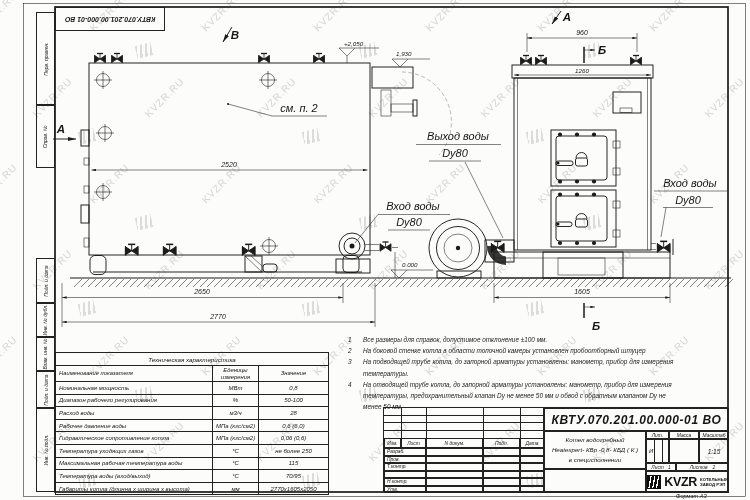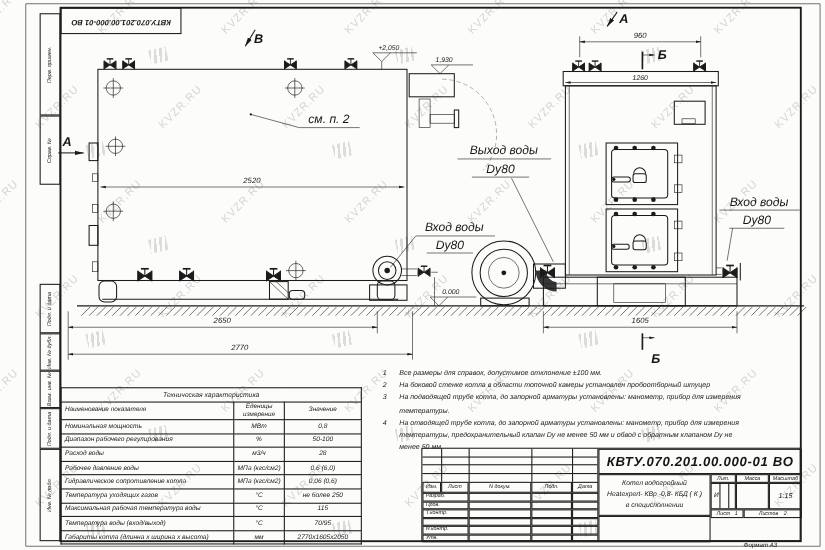--- a/index.html
+++ b/index.html
@@ -534,16 +534,24 @@
       <div class="c" id="tb-massv"></div>
       <div class="c" id="tb-scalev">1:15</div>
       <div class="c" id="tb-sheet">
         <span>Лист</span>
           <span>1</span>
       </div>
       <div class="c" id="tb-sheets">
         <span>Листов</span>
           <span>2</span>
       </div>
+      <div class="c" id="tb-logo">
+        <span class="logo-mark"></span>
+        <span class="logo-txt">KVZR</span>
+        <span class="logo-sub">
+          <span>КОТЕЛЬНЫЙ</span>
+          <span>ЗАВОД РЭП</span>
+        </span>
+      </div>
     </div>
     <div id="tb-format">Формат  А3</div>
   </div>
 </div>
 
 </body></html>

